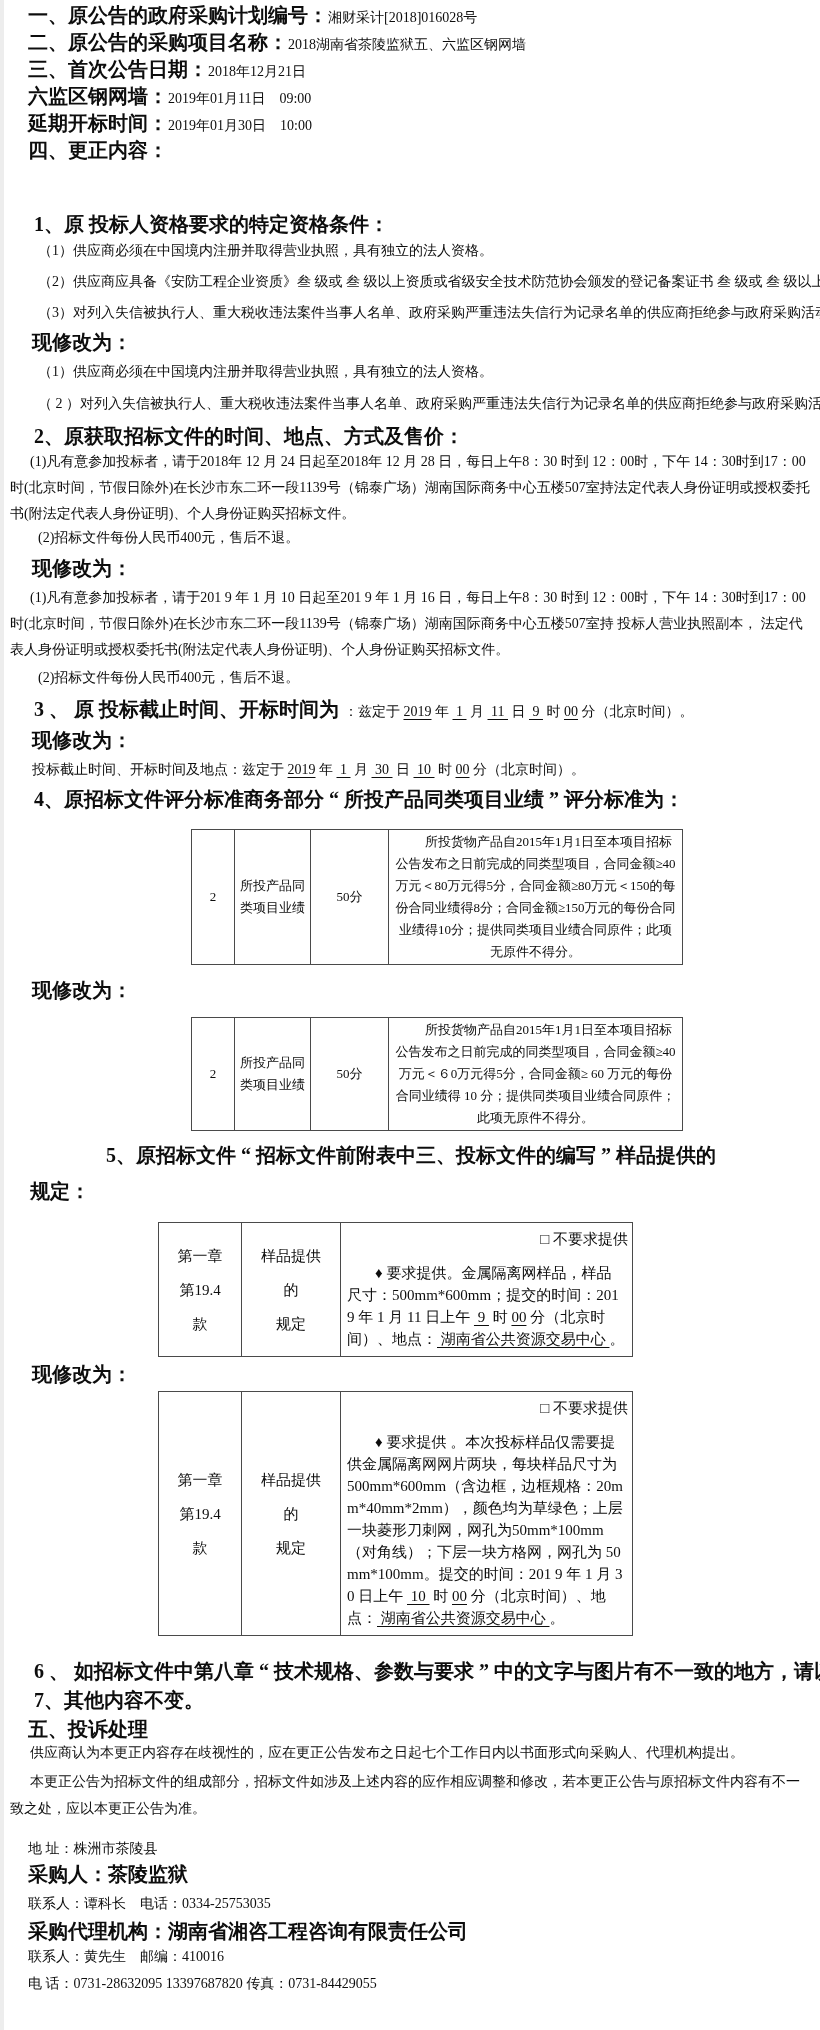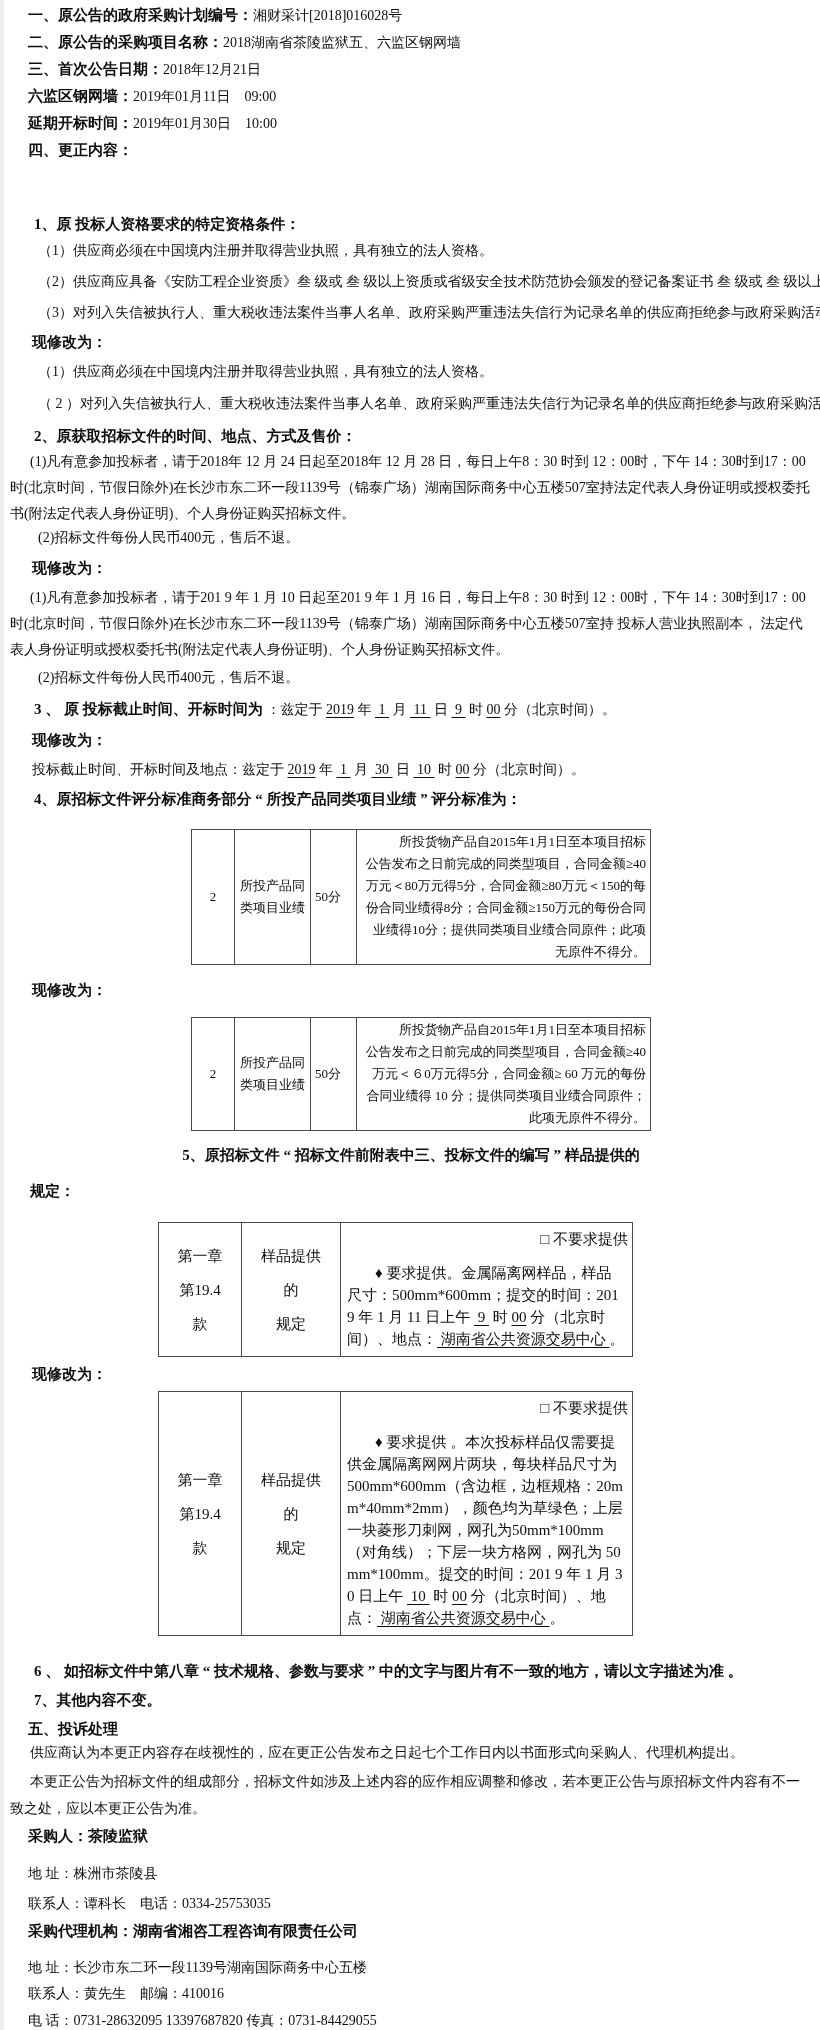--- a/index.html
+++ b/index.html
@@ -10,35 +10,35 @@
     background:#ffffff;
     border-left:4px solid #ededed;
     padding:0 8px 0 6px;
     overflow:hidden;
     font-family:"Liberation Serif","DejaVu Serif",serif;
     color:#0d0d0d;
     font-size:14px;
   }
   p{margin:0;}
   .ln{height:22px;line-height:22px;white-space:nowrap;}
-  .b{font-weight:bold;font-size:15px;}
+  .b{font-weight:bold;font-size:20px;}
   .hline{margin-left:18px;}
   .numh{margin-left:24px;}
   .item{margin-left:28px;}
   .modlbl{margin-left:22px;}
   .para{line-height:26px;text-indent:20px;}
   .u{text-decoration:underline;text-underline-offset:3px;}
   .center{text-align:center;white-space:nowrap;margin-left:0;}
   table.t{border-collapse:collapse;table-layout:fixed;}
   table.t td{border:1px solid #4a4a4a;vertical-align:middle;word-break:break-all;}
   .t12{font-size:13px;margin-left:181px;}
   .t12 td.cnum{width:40px;text-align:center;}
   .t12 td.citem{width:75px;text-align:center;line-height:22px;padding:0 0;}
-  .t12 td.cscore{width:37px;line-height:22px;padding:0 4px;}
-  .t12 td.cdesc{width:285px;text-align:right;line-height:22px;padding:1px 4px;text-indent:26px;}
+  .t12 td.cscore{width:37px;text-align:center;line-height:22px;padding:0 20px;}
+  .t12 td.cdesc{width:285px;text-align:center;line-height:22px;padding:1px 4px;text-indent:26px;}
   .t34{font-size:15px;margin-left:148px;}
   .t34 td.cclause{width:80px;text-align:center;}
   .t34 td.cmid{width:96px;text-align:center;}
   .t34 td.csdesc{width:283px;text-align:left;vertical-align:top;padding:2px 4px 4px 4px;}
   .blk{display:block;line-height:34px;}
   .chk{margin:3px 0 0 12px;line-height:22px;text-align:right;}
   .req{margin:12px 2px 2px 2px;line-height:22px;text-indent:28px;}
 </style>
 </head>
 <body>
@@ -137,21 +137,20 @@
     </tr>
   </tbody>
     </table>
 
   <p class="ln numh b" style="margin-top:24px">6 、 如招标文件中第八章 “ 技术规格、参数与要求 ” 中的文字与图片有不一致的地方，请以文字描述为准 。</p>
   <p class="ln numh b" style="margin-top:7px">7、其他内容不变。</p>
 
   <p class="ln hline b" style="margin-top:7px">五、投诉处理</p>
   <p class="para" style="margin-top:0">供应商认为本更正内容存在歧视性的，应在更正公告发布之日起七个工作日内以书面形式向采购人、代理机构提出。</p>
   <p class="para" style="margin-top:2px;line-height:27px">本更正公告为招标文件的组成部分，招标文件如涉及上述内容的应作相应调整和修改，若本更正公告与原招标文件内容有不一致之处，应以本更正公告为准。</p>
+  <p class="ln hline" style="margin-top:16px">地 址：株洲市茶陵县</p>
   <p class="ln hline b" style="margin-top:3px">采购人：茶陵监狱</p>
-  <p class="ln hline" style="margin-top:16px">地 址：株洲市茶陵县</p>
   <p class="ln hline" style="margin-top:8px">联系人：谭科长　电话：0334-25753035</p>
   <p class="ln hline b" style="margin-top:5px">采购代理机构：湖南省湘咨工程咨询有限责任公司</p>
-  <p class="ln hline" style="margin-top:15px">地 址：长沙市东二环一段1139号湖南国际商务中心五楼</p>
   <p class="ln hline" style="margin-top:4px">联系人：黄先生　邮编：410016</p>
   <p class="ln hline" style="margin-top:5px">电 话：0731-28632095 13397687820 传真：0731-84429055</p>
 
 </div>
 
 </body></html>

